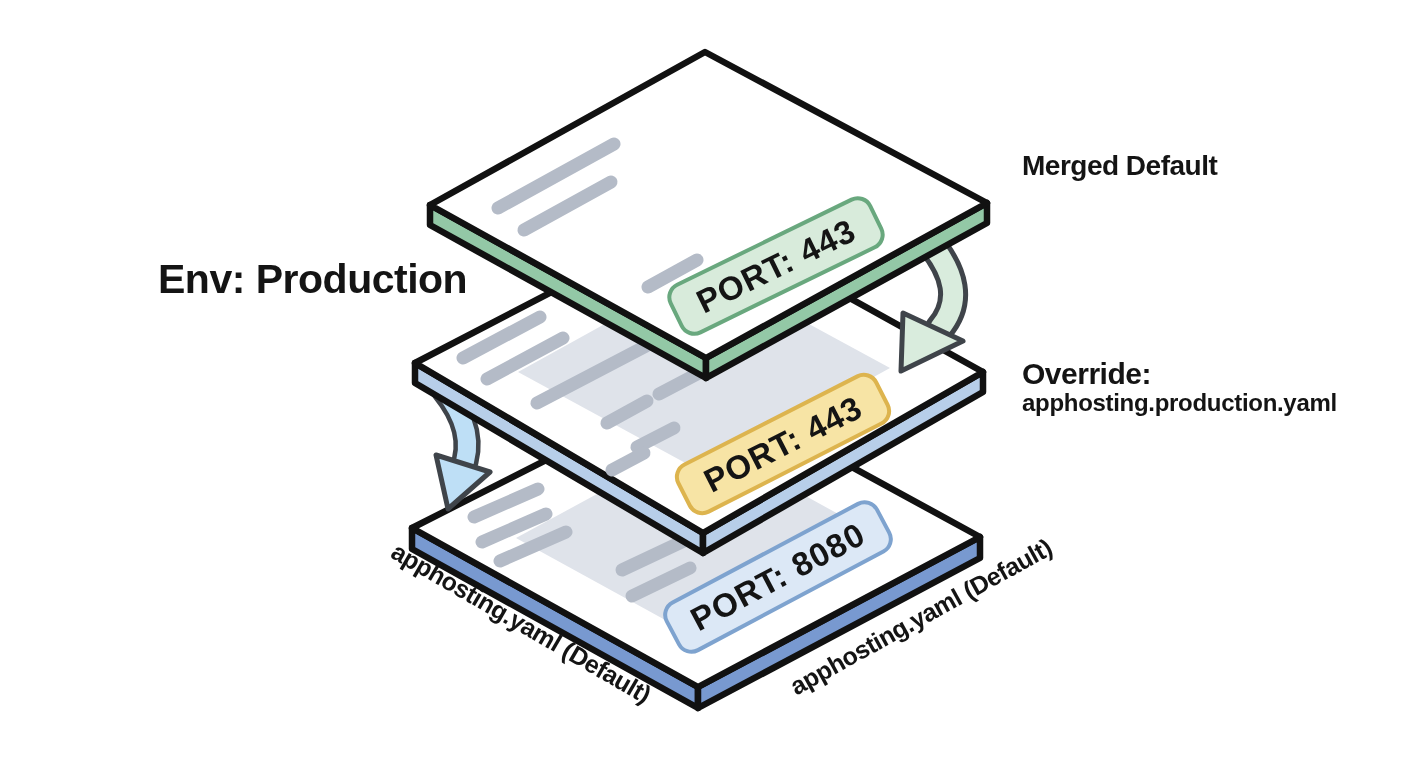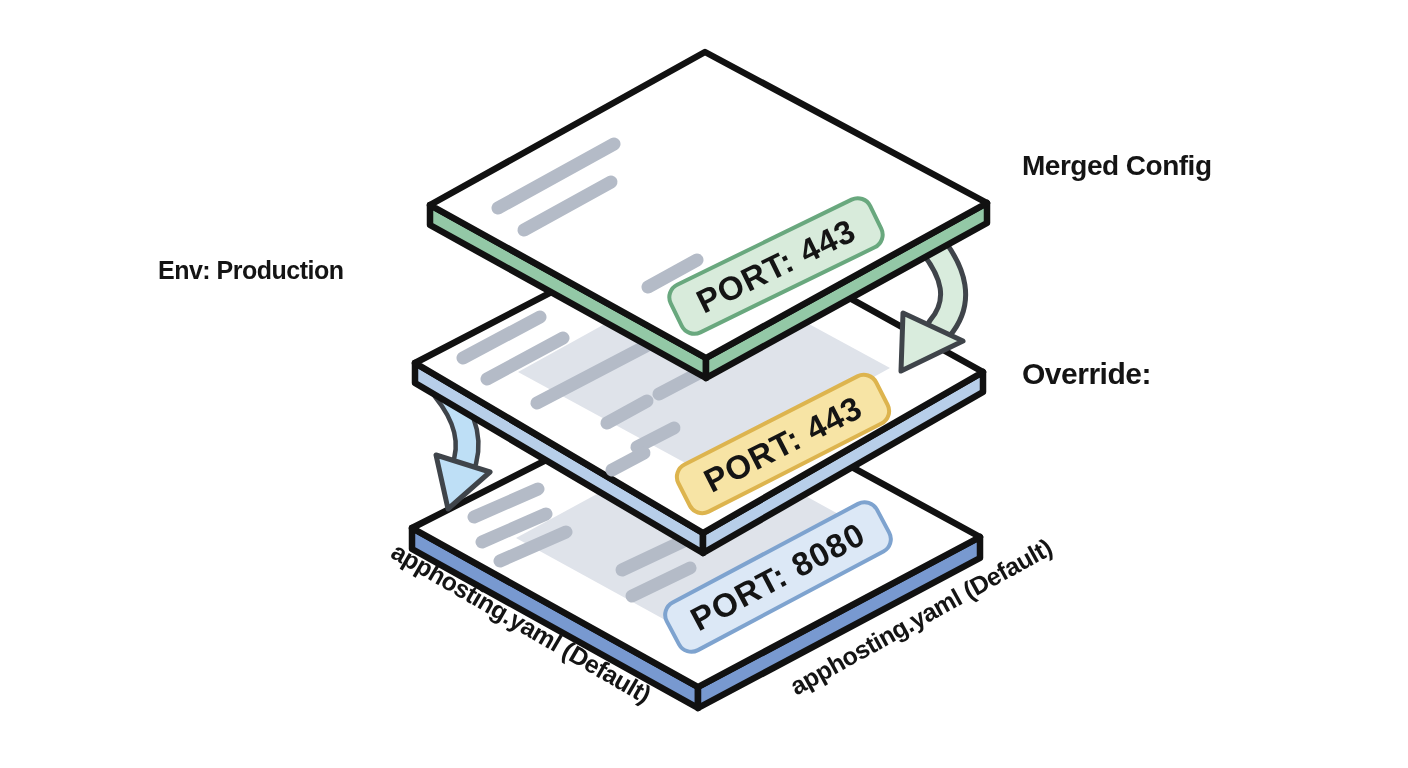--- a/index.html
+++ b/index.html
@@ -34,21 +34,21 @@
     font-weight:700;font-size:33px;letter-spacing:1px;
     color:#141414;white-space:nowrap;
     box-sizing:border-box;
   }
   .badge-merged  {left:776px;top:266px;width:226px;height:57px;transform:translate(-50%,-50%) rotate(-26deg);}
   .badge-override{left:783px;top:444px;width:226px;height:57px;transform:translate(-50%,-50%) rotate(-27deg);}
   .badge-default {left:778px;top:577px;width:242px;height:58px;transform:translate(-50%,-50%) rotate(-28deg);}
 
   
   .lbl{position:absolute;font-weight:700;letter-spacing:-0.5px;white-space:nowrap;}
-  .lbl-env     {left:158px;top:256px;font-size:25px;}
+  .lbl-env     {left:158px;top:256px;font-size:41px;}
   .lbl-merged  {left:1022px;top:150px;font-size:28px;}
   .lbl-override{left:1022px;top:345px;font-size:30px;line-height:1.1;margin-top:12px;}
   .lbl-override .file{font-size:24px;letter-spacing:-0.3px;}
   .lbl-def-left {left:521px;top:623px;font-size:25px;transform:translate(-50%,-50%) rotate(30deg);}
   .lbl-def-right{left:921px;top:617px;font-size:25px;transform:translate(-50%,-50%) rotate(-29deg);}
 </style>
 </head>
 <body>
 
 <div class="canvas">
@@ -114,23 +114,24 @@
   </div>
   <div class="badge badge-override" style="background: rgb(247, 228, 165); border-color: rgb(221, 180, 78);">
     <span>PORT: 443</span>
   </div>
   <div class="badge badge-default" style="background: rgb(220, 232, 246); border-color: rgb(126, 163, 207);">
     <span>PORT: 8080</span>
   </div>
 
   <div class="lbl lbl-env">Env: Production</div>
 
-  <div class="lbl lbl-merged">Merged Config</div>
+  <div class="lbl lbl-merged">Merged Default</div>
 
   <div class="lbl lbl-override">
     <div>Override:</div>
+    <div class="file">apphosting.production.yaml</div>
   </div>
 
   <div class="lbl lbl-def-left">apphosting.yaml (Default)</div>
 
   <div class="lbl lbl-def-right">apphosting.yaml (Default)</div>
 
 </div>
 
 </body></html>

